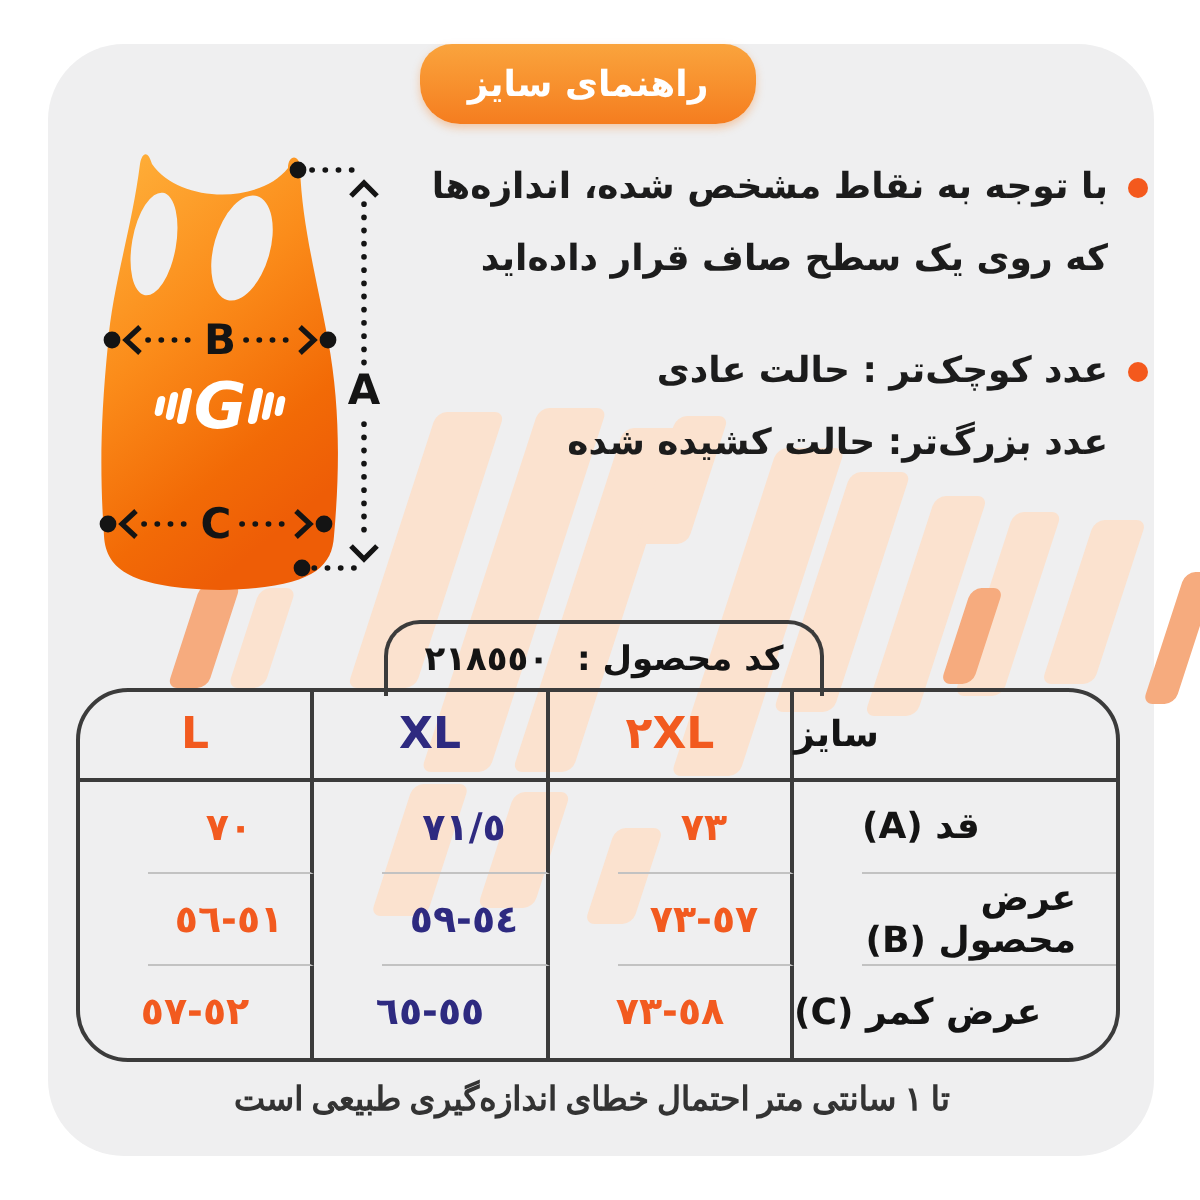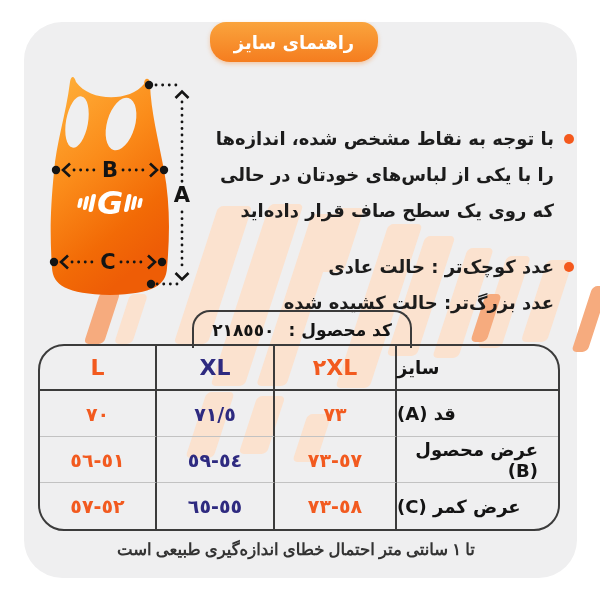--- a/index.html
+++ b/index.html
@@ -18,36 +18,36 @@
     color:#fff;font-size:18px;font-weight:bold;direction:rtl;box-shadow:0 2px 4px rgba(244,125,32,.35);}
   
   .diagram{position:absolute;left:30px;top:72px;}
   .dim{stroke:#141414;stroke-width:2.8;stroke-linecap:round;stroke-dasharray:0.1 6.5;fill:none;}
   .chev{stroke:#141414;stroke-width:2.6;fill:none;}
   .ddot{fill:#141414;}
   .dim-label{font-family:"DejaVu Sans",sans-serif;font-size:21px;font-weight:bold;fill:#141414;}
   
   .bullets{position:absolute;top:76px;right:18px;width:370px;direction:rtl;text-align:right;
     color:#1c1c1c;font-size:18px;font-weight:bold;line-height:36px;}
-  .bullet{position:relative;padding-right:20px;margin-top:45px;}
+  .bullet{position:relative;padding-right:20px;}
   .bullet + .bullet{margin-top:20px;}
   .bdot{position:absolute;right:0;top:13px;width:10px;height:10px;border-radius:50%;background:#f4591d;}
   
   .code-pill{position:absolute;left:192px;top:310px;width:216px;height:36px;
     border:2px solid #3b3b3b;border-bottom:none;border-radius:18px 18px 0 0;
     display:flex;align-items:center;justify-content:center;gap:14px;direction:rtl;
     color:#141414;font-size:17px;font-weight:bold;}
   
   .size-table{position:absolute;left:38px;top:344px;width:522px;height:187px;
     border:2px solid #3b3b3b;border-radius:26px;display:grid;box-sizing:border-box;
     grid-template-columns:117px 118px 122px 1fr;grid-template-rows:45px 46px 46px 1fr;}
   .cell{display:flex;align-items:center;justify-content:center;font-weight:bold;box-sizing:border-box;}
   .cell.vline{border-right:2px solid #3b3b3b;}
   .cell.hdark{border-bottom:2px solid #3b3b3b;}
-  .cell.hlight{border-bottom:1.5px solid #c2c2c2;}
+  .cell.hlight{border-bottom:1.5px solid #c2c2c2;margin-left:34px;}
   .cell.head{font-size:22px;}
   .cell.val{font-size:19px;direction:ltr;}
   .cell.lab{justify-content:flex-end;direction:rtl;padding-left:0;padding-right:20px;font-size:18px;color:#141414;}
   .c-orange{color:#f25a1f;}
   .c-navy{color:#2e2a80;}
   
   .footnote{position:absolute;left:0;top:540px;width:100%;text-align:center;direction:rtl;
     color:#333;font-size:16.5px;font-weight:bold;font-family:Liberation Serif, serif;}
 </style>
 </head>
@@ -135,21 +135,20 @@
         <line class="dim" x1="91" y1="190" x2="114" y2="190"></line>
         <polyline class="chev" points="118,183.5 125,190 118,196.5"></polyline>
         <circle class="ddot" cx="132" cy="190" r="4.2"></circle>
       </g>
     </svg>
 
     <div class="bullets">
       <div class="bullet">
         <span class="bdot"></span>
         <div>با توجه به نقاط مشخص شده، اندازه‌ها</div>
-        <div>را با یکی از لباس‌های خودتان در حالی</div>
         <div>که روی یک سطح صاف قرار داده‌اید</div>
       </div>
       <div class="bullet">
         <span class="bdot"></span>
         <div>عدد کوچک‌تر : حالت عادی</div>
         <div>عدد بزرگ‌تر: حالت کشیده شده</div>
       </div>
     </div>
 
     <div class="code-pill">

